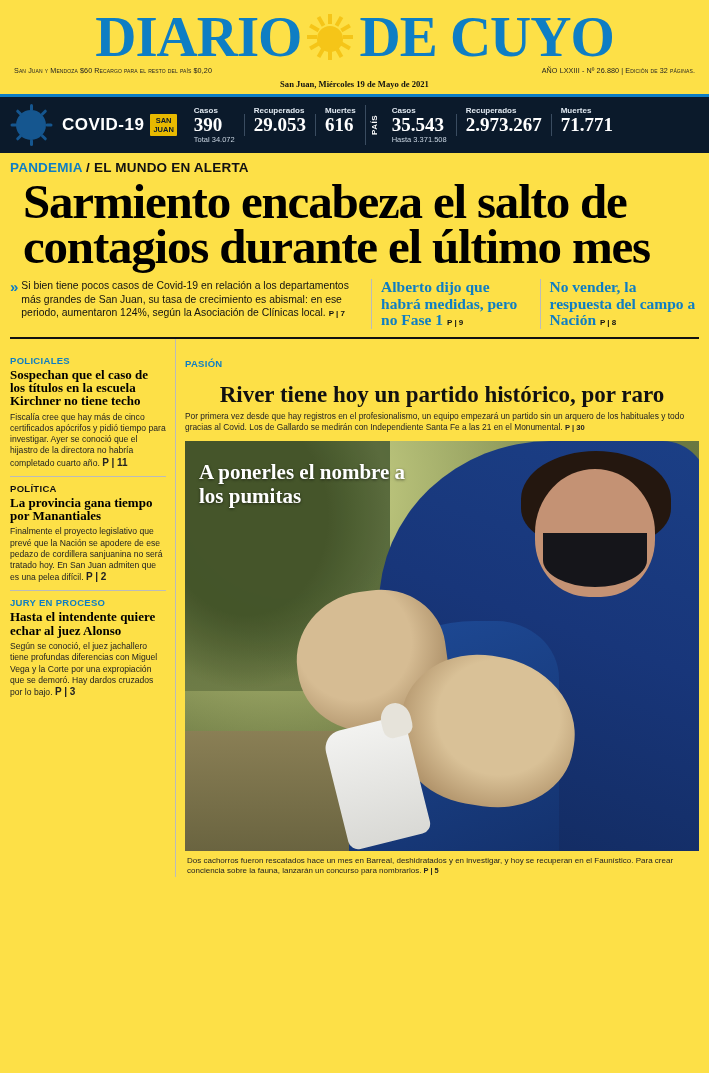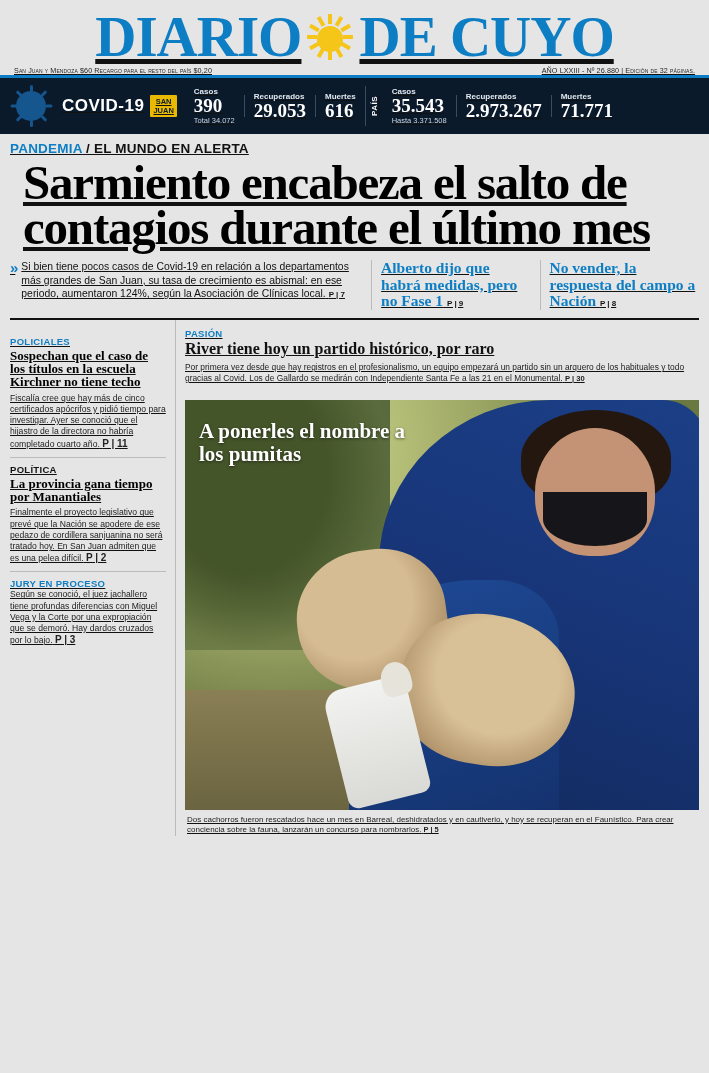--- a/index.html
+++ b/index.html
@@ -4,21 +4,21 @@
 <style>
   * { box-sizing: border-box; }
   html, body { margin:0; padding:0; }
   body {
     width:709px; height:1073px;
     font-family:"Liberation Sans", sans-serif;
     background:#ffffff;
     color:#111;
     overflow:hidden;
   }
-  .page { width:709px; height:1073px; position:relative; background:#e5e5e5;text-decoration:underline; }
+  .page { width:709px; height:1073px; position:relative; background:#fde047; }
 
   
   .masthead { position:relative; padding:6px 0 0 0; }
   .masthead-title {
     display:flex; align-items:center; justify-content:center;
     font-family:"Liberation Serif", serif;
     font-weight:bold;
     color:#0e7ec4;
     font-size:57px;
     letter-spacing:-1px;
@@ -71,21 +71,21 @@
   .covid-label .sj {
     background:#e8b900; color:#0b1a2b; font-size:7.5px; font-weight:bold;
     line-height:9px; padding:2px 3px; text-align:center; border-radius:1px;
   }
   .covid-groups { display:flex; flex:1; align-items:center; }
   .sidetag {
     writing-mode:vertical-rl; transform:rotate(180deg);
     font-size:8px; font-weight:bold; color:#fff; letter-spacing:0.5px;
     padding:0 4px; text-align:center; line-height:9px;
   }
-  .cgroup { display:flex; align-items:center; }
+  .cgroup { display:flex; align-items:flex-start; }
   .cell { padding:0 9px; }
   .cell .lab { font-size:8px; color:#dfe7ef; font-weight:bold; }
   .cell .num { font-size:19px; font-weight:bold; line-height:20px; font-family:"Liberation Serif", serif; }
   .cell .tot { font-size:7.5px; color:#c8d4e0; }
   .vline { width:1px; background:#3a4c60; align-self:stretch; margin:8px 0; }
 
   
   .kicker {
     padding:7px 10px 2px 10px;
     font-size:13.5px; font-weight:bold; letter-spacing:0.2px;
@@ -111,42 +111,42 @@
   .lead-sep { width:1px; background:#bbb; margin:0 9px; }
   .lead-brief {
     width:152px; color:#0e7ec4; font-family:"Liberation Serif", serif;
     font-weight:bold; font-size:15.5px; line-height:1.06;
   }
   .lead-brief .pg { font-size:8px; color:#111; font-family:"Liberation Sans",sans-serif; }
 
   
   .lower { display:flex; border-top:2px solid #111; margin:0 10px; }
   .col-left { width:166px; padding:5px 9px 0 0; border-right:1px solid #bbb; }
-  .col-right { flex:1; padding:8px 0 0 9px; }
+  .col-right { flex:1; padding:19px 0 0 9px; }
 
   .sect { font-size:9.5px; font-weight:bold; color:#0e7ec4; letter-spacing:0.3px; margin-top:6px; }
   .sect.dark { color:#111; }
   .lhead {
     font-family:"Liberation Serif", serif; font-weight:bold;
     font-size:13px; line-height:1.03; margin:2px 0 4px 0; color:#000;
   }
   .lbody { font-size:8.6px; line-height:11.2px; color:#222; }
   .lbody .pg { font-weight:bold; font-size:10px; }
   .hr-thin { height:1px; background:#bbb; margin:7px 0 0 0; }
 
   .rhead {
     font-family:"Liberation Serif", serif; font-weight:bold;
-    font-size:16px; line-height:1.04; margin:2px 0 5px 0; 
+    font-size:23px; line-height:1.04; margin:14px 0 5px 0; text-align:center;
   }
   .rbody { font-size:8.4px; line-height:10.8px; color:#222; }
   .rbody .pg { font-weight:bold; font-size:7.6px; }
 
   
   .photo {
-    position:relative; margin-top:15px; height:410px; overflow:hidden;
+    position:relative; margin-top:7px; height:410px; overflow:hidden;
     background:#6f7f4a;
   }
   .ph-sky { position:absolute; inset:0;
     background:
       radial-gradient(circle at 20% 12%, #b9c27a 0 18%, rgba(185,194,122,0) 60%),
       linear-gradient(160deg,#7d8b4e 0%, #6c7a42 28%, #5d6b39 55%, #4e5b31 100%);
   }
   .ph-trees { position:absolute; left:0; top:0; width:205px; height:250px;
     background:
       radial-gradient(ellipse at 30% 30%, #3f5026 0 40%, rgba(63,80,38,0) 70%),
@@ -233,20 +233,21 @@
         <span class="sun-ray" style="transform:rotate(270deg)"></span>
         <span class="sun-ray" style="transform:rotate(300deg)"></span>
         <span class="sun-ray" style="transform:rotate(330deg)"></span>
       </span>
       <span>DE CUYO</span>
     </div>
     <div class="masthead-sub">
       <span class="left">San Juan y Mendoza $60 Recargo para el resto del país $0,20</span>
       <span class="right">AÑO LXXIII - Nº 26.880 | Edición de 32 páginas.</span>
     </div>
+    <div class="masthead-date">San Juan, Miércoles 19 de Mayo de 2021</div>
   </div>
   <div class="rule-blue"></div>
 
   <div class="covid">
     <div class="virus">
       <span class="virus-ball">
         <span class="virus-spike" style="transform:rotate(0deg)"></span>
         <span class="virus-spike" style="transform:rotate(45deg)"></span>
         <span class="virus-spike" style="transform:rotate(90deg)"></span>
         <span class="virus-spike" style="transform:rotate(135deg)"></span>
@@ -343,20 +344,21 @@
         <div class="sect dark">POLÍTICA</div>
         <div class="lhead">La provincia gana tiempo por Manantiales</div>
         <div class="lbody">
           <span>Finalmente el proyecto legislativo que prevé que la Nación se apodere de ese pedazo de cordillera sanjuanina no será tratado hoy. En San Juan admiten que es una pelea difícil.</span>
           <span class="pg">P | 2</span>
         </div>
       </div>
       <div class="hr-thin"></div>
       <div>
         <div class="sect">JURY EN PROCESO</div>
+        <div class="lhead">Hasta el intendente quiere echar al juez Alonso</div>
         <div class="lbody">
           <span>Según se conoció, el juez jachallero tiene profundas diferencias con Miguel Vega y la Corte por una expropiación que se demoró. Hay dardos cruzados por lo bajo.</span>
           <span class="pg">P | 3</span>
         </div>
       </div>
     </div>
 
     <div class="col-right">
       <div class="sect" style="margin-top:0">PASIÓN</div>
       <div class="rhead">River tiene hoy un partido histórico, por raro</div>
@@ -375,19 +377,19 @@
         <div class="ph-mask"></div>
         <div class="ph-arm"></div>
         <div class="ph-cub1"></div>
         <div class="ph-cub2"></div>
         <div class="ph-bottle"></div>
         <div class="ph-nipple"></div>
         <div class="ph-overlay-title">A ponerles el nombre a los pumitas</div>
       </div>
 
       <div class="photo-caption">
-        <span>Dos cachorros fueron rescatados hace un mes en Barreal, deshidratados y en cautiverio, y hoy se recuperan en el Faunístico. Para crear conciencia sobre la fauna, lanzarán un concurso para nombrarlos.</span>
+        <span>Dos cachorros fueron rescatados hace un mes en Barreal, deshidratados y en investigar, y hoy se recuperan en el Faunístico. Para crear conciencia sobre la fauna, lanzarán un concurso para nombrarlos.</span>
         <span class="pg">P | 5</span>
       </div>
     </div>
 
   </div>
 </div>
 
 </body></html>

